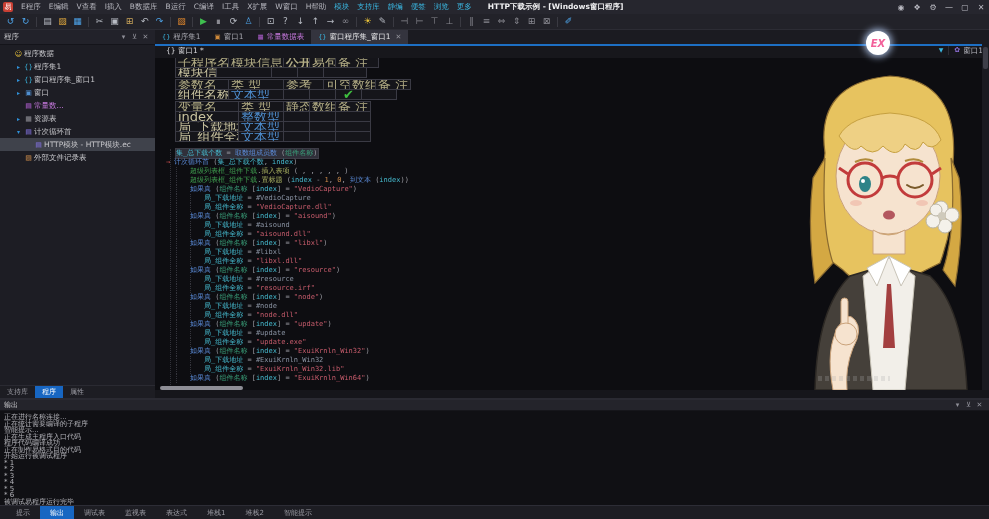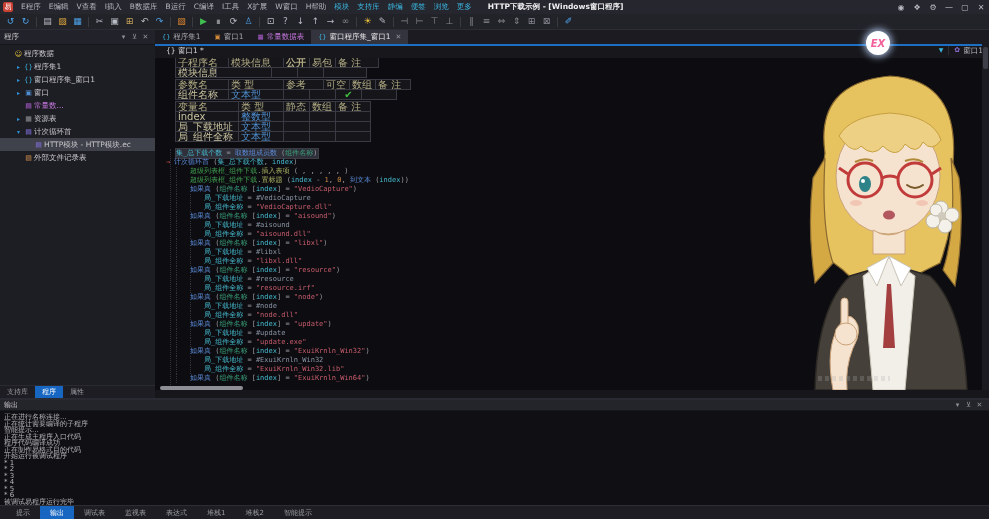--- a/index.html
+++ b/index.html
@@ -39,21 +39,21 @@
   .dtab .ti{font-size:6.5px}
   .dtab .tc{color:#8f8f98;font-size:7px;margin-left:2px}
   #accentline{left:155px;top:44px;width:834px;height:2px;background:#1d6fc4}
   #selbar{left:155px;top:46px;width:834px;height:12px;background:#17171c;display:flex;align-items:flex-start;font-size:7.5px;border-bottom:1px solid #101014}
   #selbar .ci{color:#3ab6e0;margin:0 3px 0 8px;font-size:7px}
   #selbar .dd{color:#3ab6e0;font-size:6px;margin-left:auto}
   #selbar .vsep{width:1px;height:9px;background:#2e2e36;margin:0 5px}
   #selbar .mi{color:#8f6fd8;font-size:7px;margin-right:3px}
   
   #editor{left:155px;top:58px;width:827px;height:332px;background:#0d0d11;overflow:hidden}
-  .etable{position:relative;font-size:10px;margin:0 0 2px 21px;display:table}
+  .etable{position:relative;font-size:13px;margin:0 0 2px 21px;display:table}
   .erow{display:flex}
   .ecell{box-sizing:border-box;border:1px solid #3a3a44;height:11px;line-height:9px;padding-left:2px;
          margin:-1px 0 0 -1px;background:#15151a;white-space:nowrap;overflow:hidden}
   .c-head{color:#b3ad85}.c-name{color:#c9c3a0}.c-type{color:#4f8fd0}.c-check{color:#3fbf3f;text-align:center;padding-left:0}
   #tables{position:absolute;left:0;top:0}
   #code{position:absolute;left:21px;top:91px;font-family:"DejaVu Sans Mono","Liberation Mono",monospace;
         font-size:7px;line-height:9px;white-space:pre}
   .cl{height:9px;display:flex;align-items:flex-end}
   .cl .mk{width:12px;margin-left:-14px;color:#d05050;font-size:7px;text-align:center}
   .cl .ind{display:inline-block;width:13px;height:9px;border-left:1px dotted #34343c}

